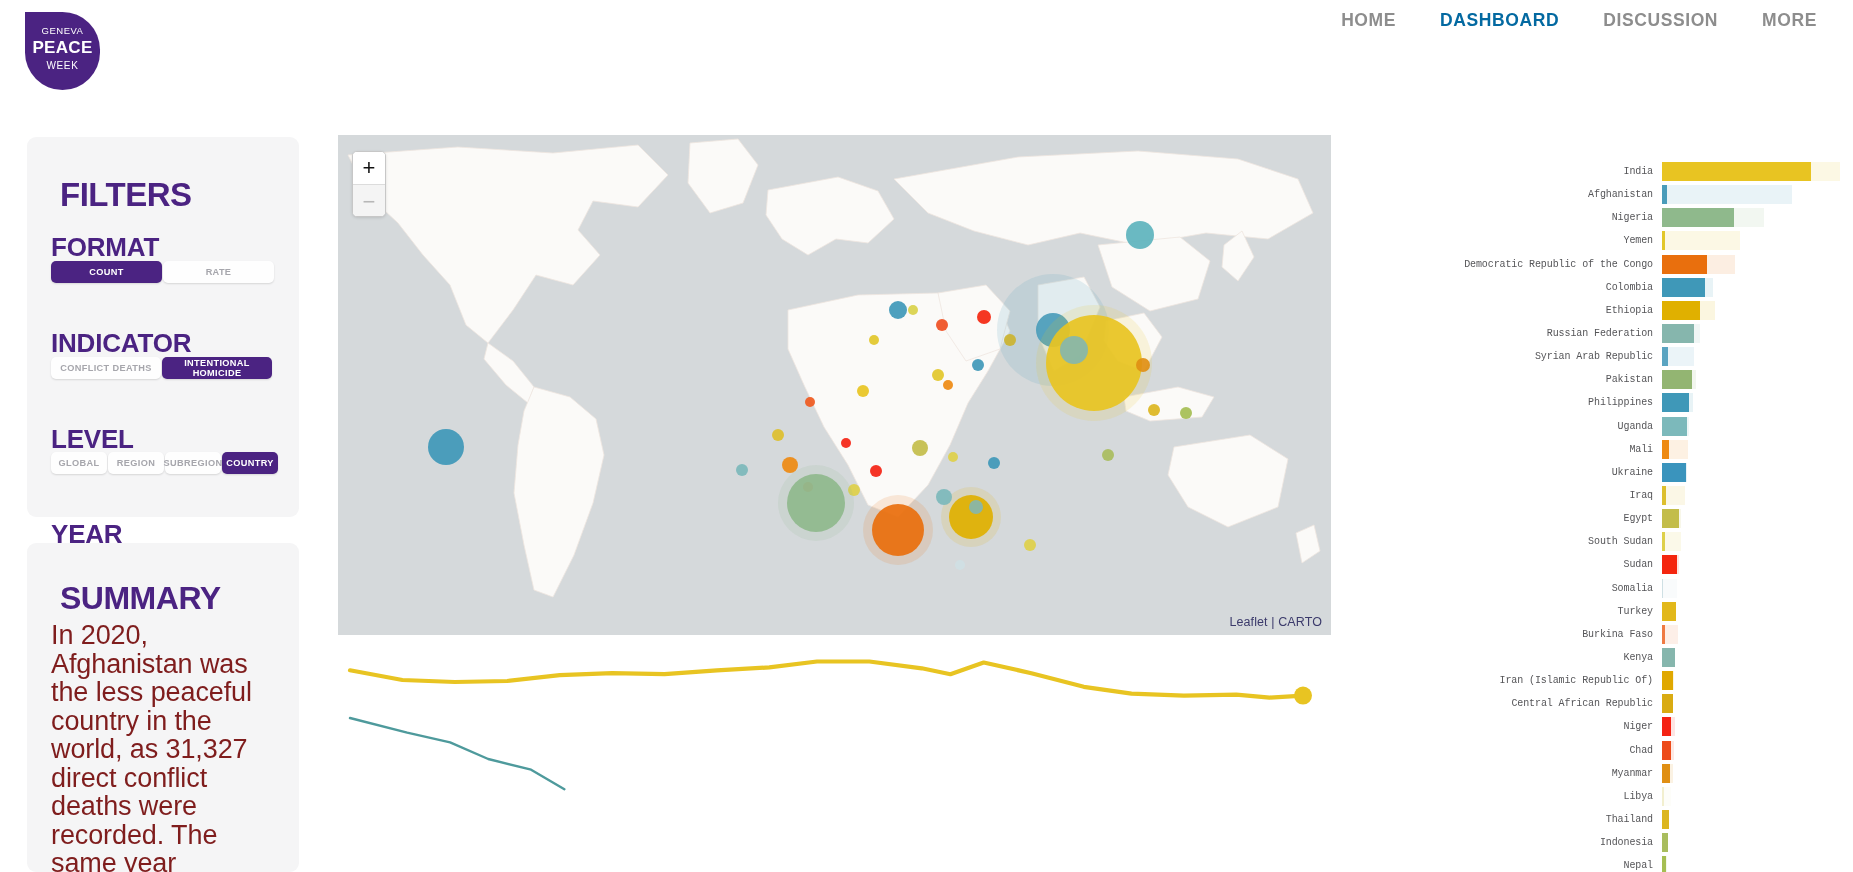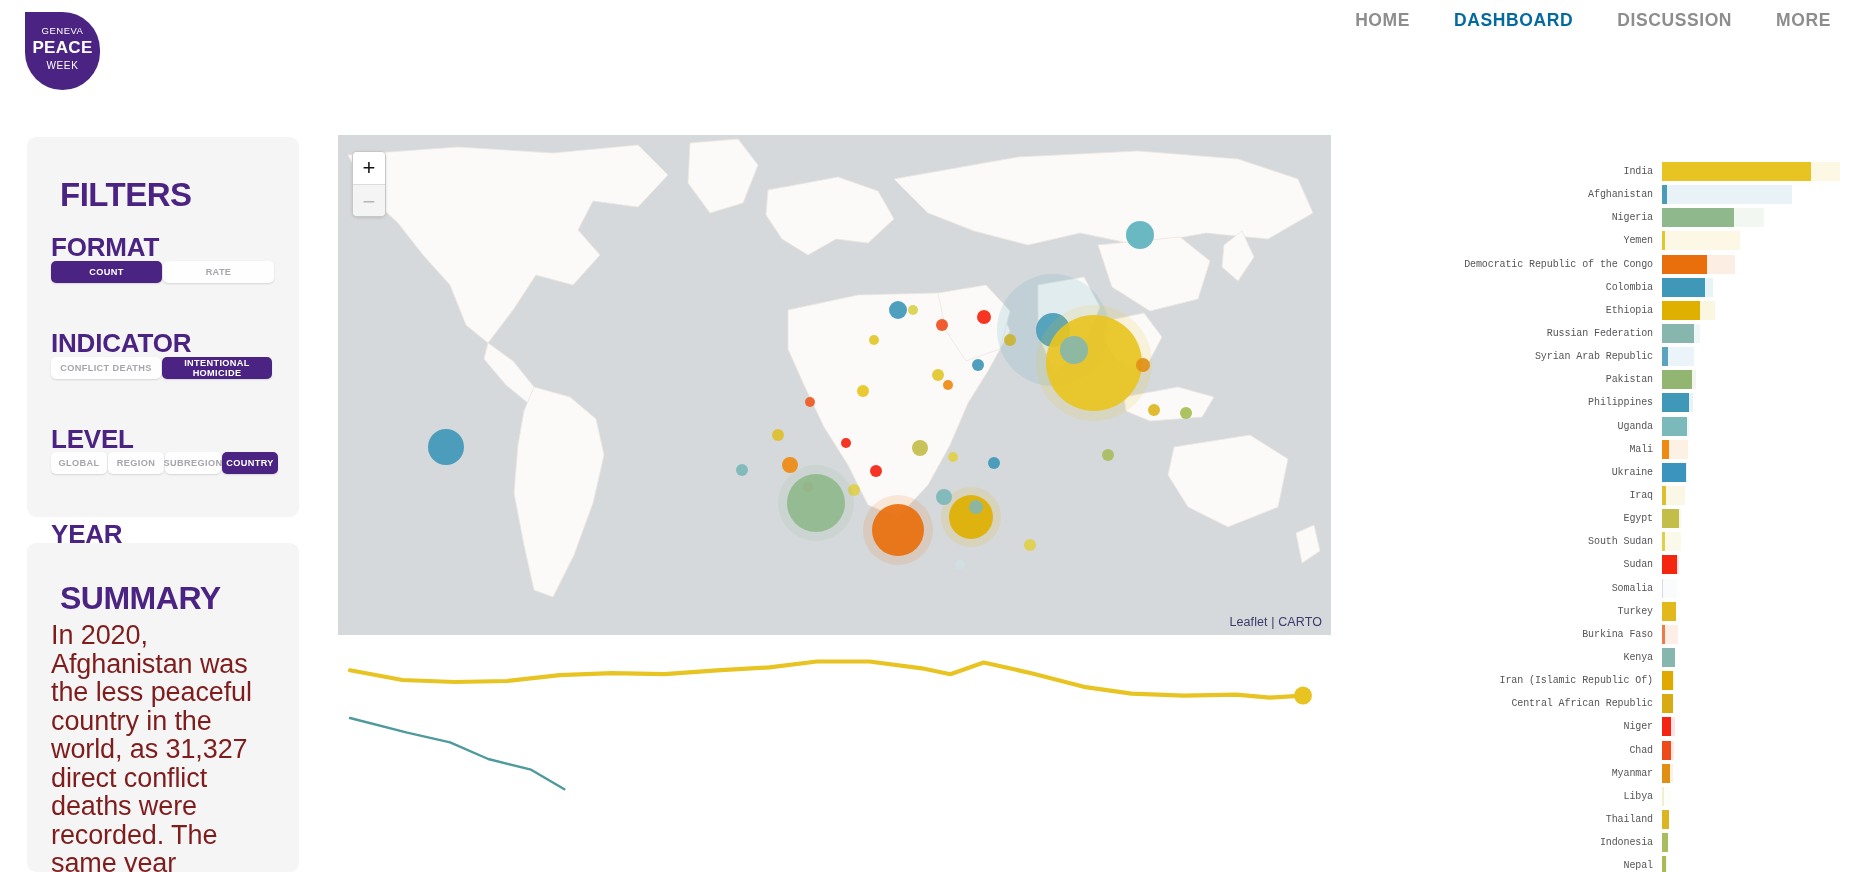--- a/index.html
+++ b/index.html
@@ -18,21 +18,21 @@
   .logo {
     position:absolute; left:25px; top:12px; width:75px; height:78px;
     background:#4b2382;
     border-radius: 0 38px 38px 38px;
     color:#fff; text-align:center;
   }
   .logo .l1 { font-size:9.5px; letter-spacing:.5px; margin-top:13px; font-weight:normal; }
   .logo .l2 { font-size:17px; font-weight:bold; letter-spacing:.3px; line-height:19px; margin-top:2px;}
   .logo .l3 { font-size:10px; letter-spacing:.6px; margin-top:3px; }
 
-  .nav { position:absolute; right:22px; top:10px; display:flex; gap:44px; align-items:center; }
+  .nav { position:absolute; right:36px; top:10px; display:flex; gap:44px; align-items:center; }
   .nav a {
     font-size:17.5px; font-weight:bold; letter-spacing:.6px;
     color:#8d8d8d; text-decoration:none; cursor:pointer;
   }
   .nav a.active { color:#0369a1; }
 
   
   .filters-card {
     position:absolute; left:27px; top:137px; width:272px; height:380px;
     background:#f5f5f6; border-radius:9px;

